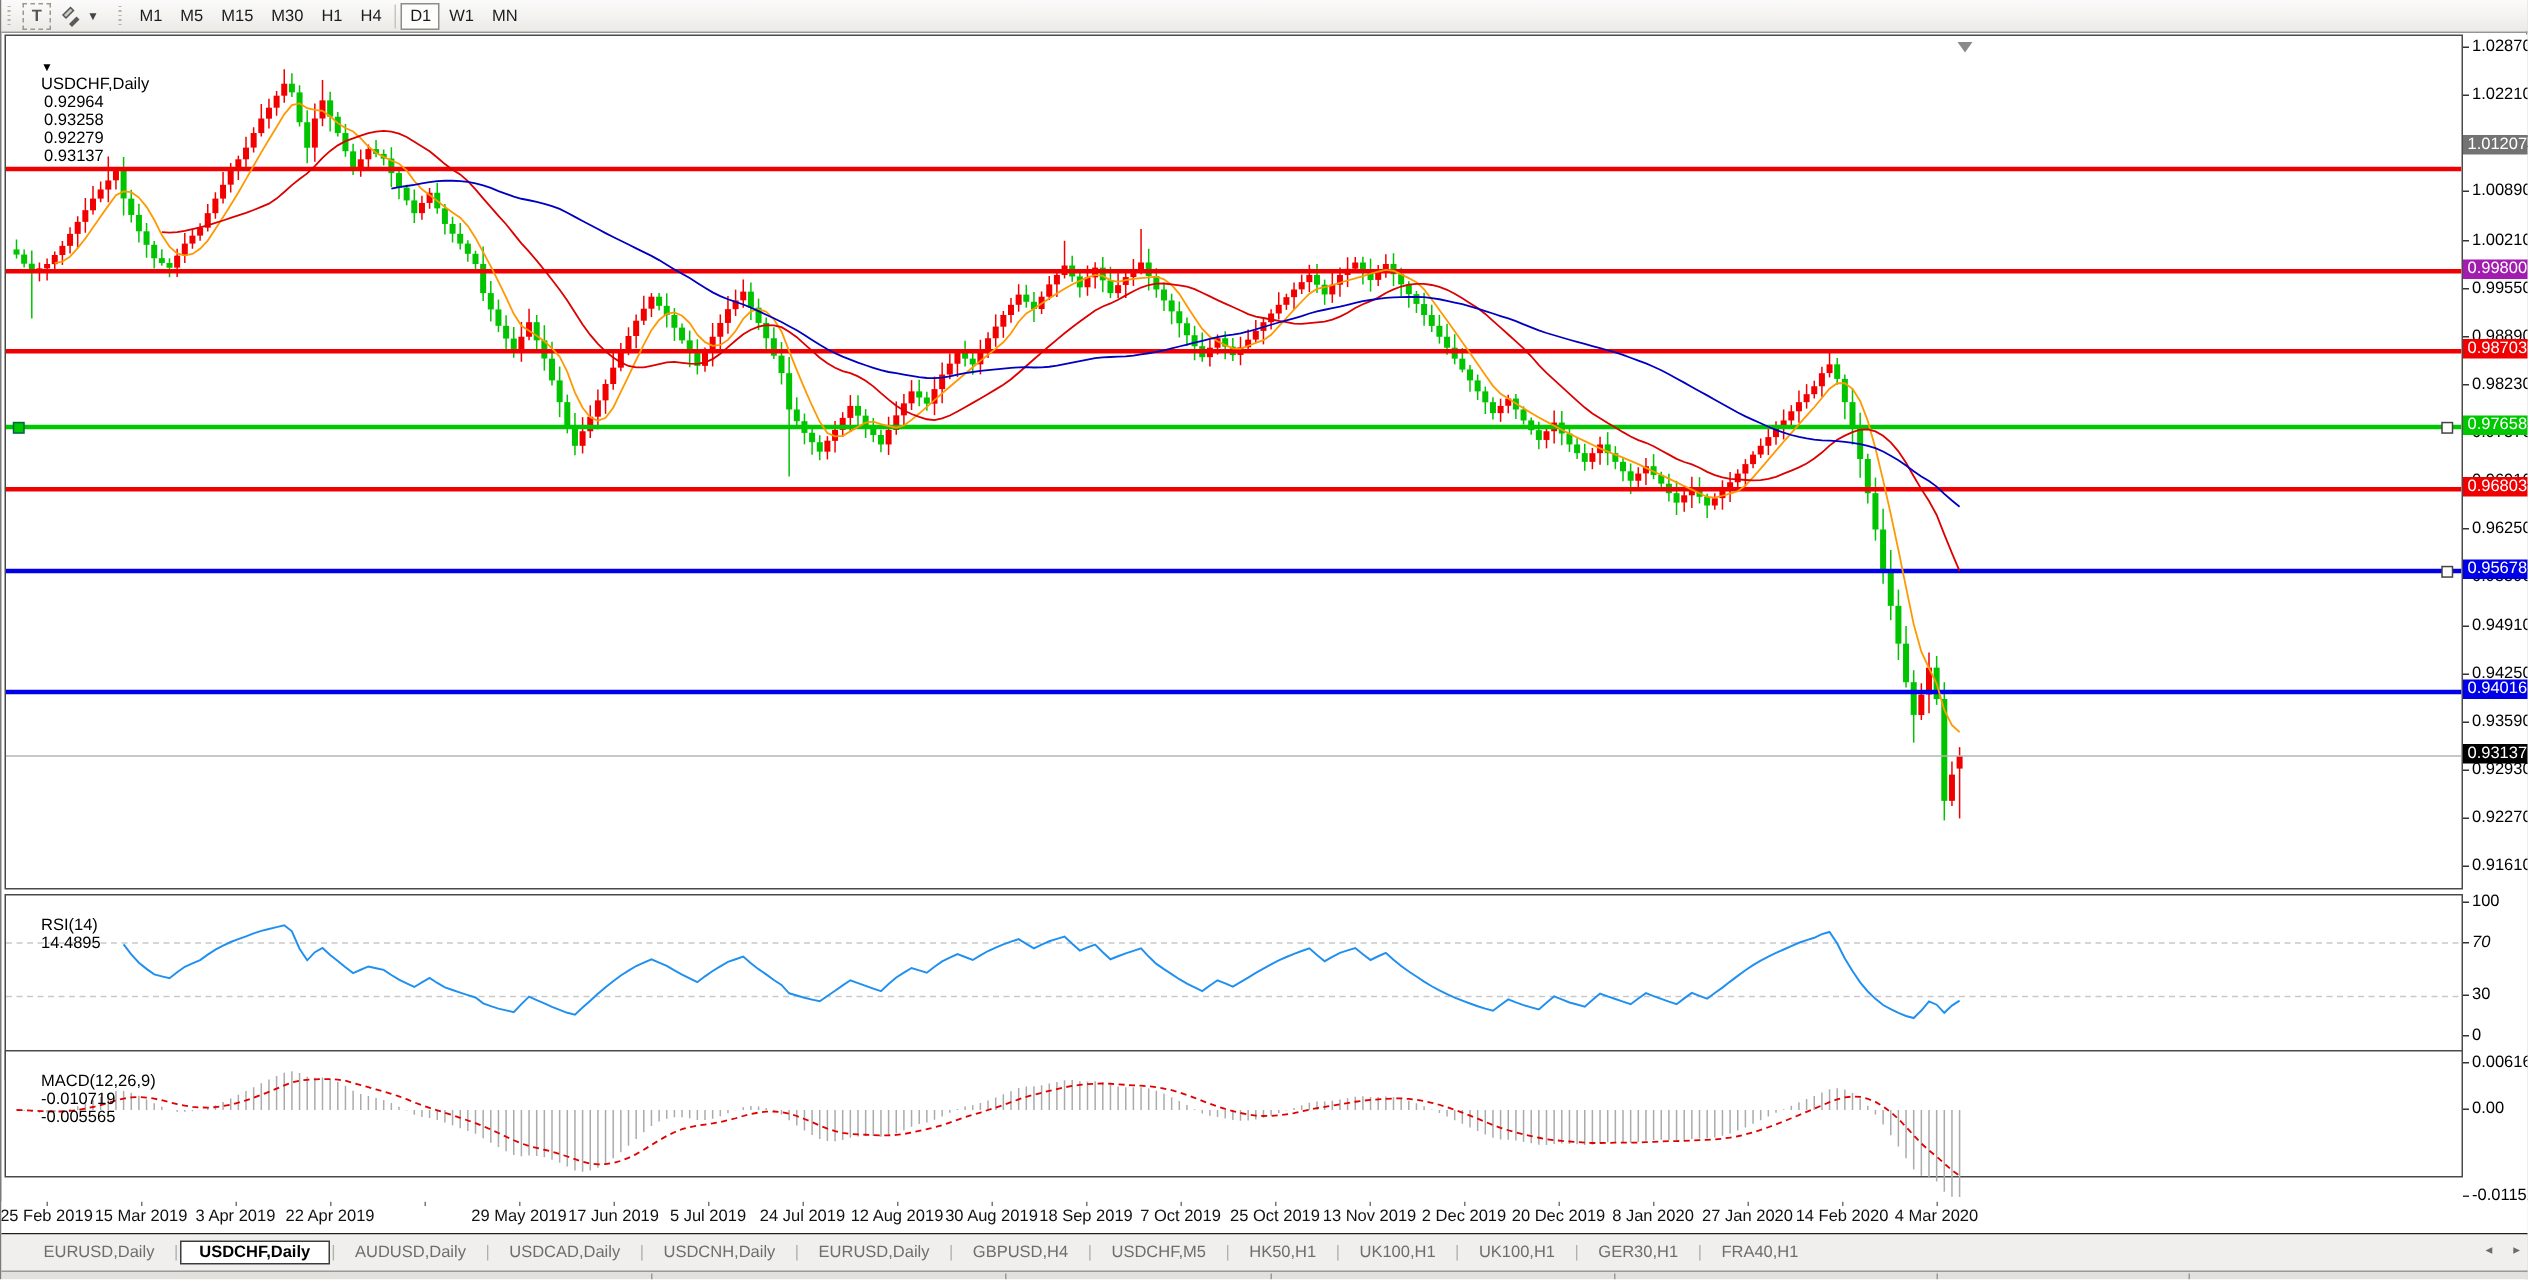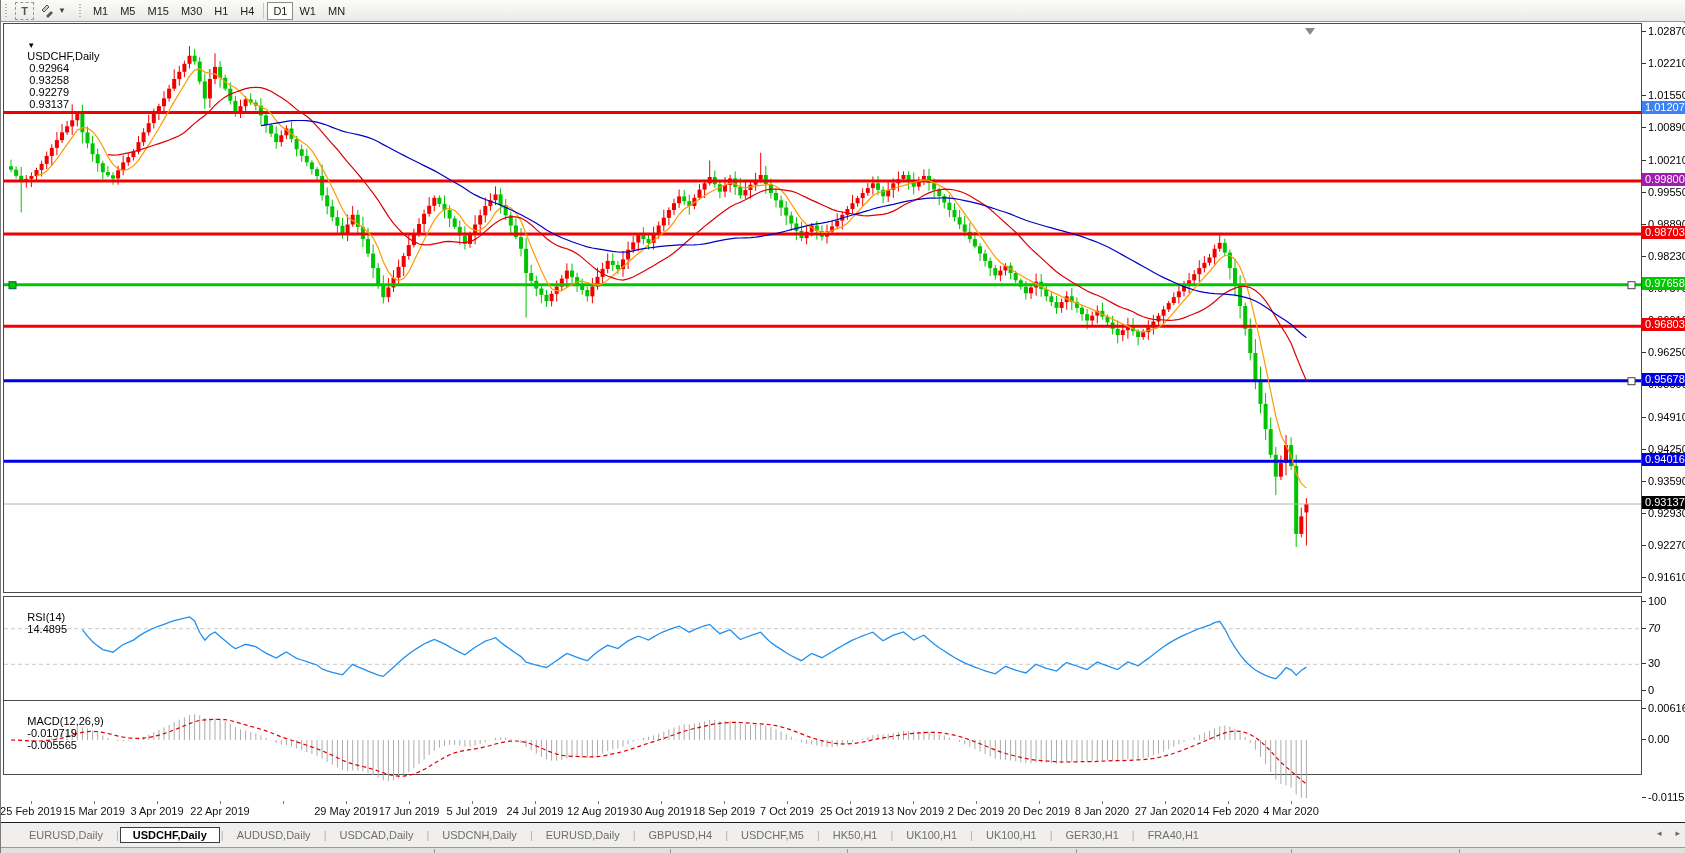--- a/index.html
+++ b/index.html
@@ -20,21 +20,21 @@
   .tbtn.active{background:#fdfdfc;border:1px solid #8e8c86;}
   .caret{font-size:8px;color:#444;margin-left:2px;}
   .tfgroup{display:flex;align-items:center;}
   .tsep{width:1px;height:16px;background:#c8c6c0;margin:0 3px;}
 
   
   .pane{position:absolute;left:2px;width:1639px;background:#fff;border:1px solid #4a4a4a;box-sizing:border-box;}
   .pane svg{position:absolute;left:0;top:0;}
   #main-pane{top:23px;height:570px;}
   #rsi-pane{top:596px;height:124px;}
-  #macd-pane{top:700px;height:75px;}
+  #macd-pane{top:700px;height:85px;}
   .pane-label{position:absolute;left:5px;top:2px;white-space:pre;color:#000;z-index:5;background:transparent;}
 
   
   .axis{position:absolute;left:1641px;top:23px;width:44px;height:800px;background:#fff;}
   .tick{position:absolute;left:6px;height:12px;line-height:12px;color:#000;white-space:nowrap;}
   .tickdash{position:absolute;left:0;width:4px;height:1px;background:#333;}
   .pricebox{position:absolute;left:0;width:44px;height:13px;line-height:13px;color:#fff;
             padding-left:3px;box-sizing:border-box;z-index:6;}
 
   
@@ -945,21 +945,21 @@
       <div class="tickdash" style="top: 640.3px;"></div>
       <div class="tick" style="top: 634.3px;">30</div>
       <div class="tickdash" style="top: 667px;"></div>
       <div class="tick" style="top: 661px;">0</div>
       <div class="tickdash" style="top: 685px;"></div>
       <div class="tick" style="top: 679px;">0.006166</div>
       <div class="tickdash" style="top: 716.023px;"></div>
       <div class="tick" style="top: 710.023px;">0.00</div>
       <div class="tickdash" style="top: 774px;"></div>
       <div class="tick" style="top: 768px;">-0.011523</div>
-      <div class="pricebox" style="top: 78px; background: #3b82f6;">1.01207</div>
+      <div class="pricebox" style="top: 67px; background: #737373;">1.01207</div>
       <div class="pricebox" style="top: 149.865px; background: #a21caf;">0.99800</div>
       <div class="pricebox" style="top: 203.059px; background: rgb(240, 0, 0);">0.98703</div>
       <div class="pricebox" style="top: 253.731px; background: rgb(0, 200, 0);">0.97658</div>
       <div class="pricebox" style="top: 295.19px; background: rgb(240, 0, 0);">0.96803</div>
       <div class="pricebox" style="top: 349.742px; background: rgb(0, 0, 232);">0.95678</div>
       <div class="pricebox" style="top: 430.333px; background: rgb(0, 0, 232);">0.94016</div>
       <div class="pricebox" style="top: 472.955px; background: rgb(0, 0, 0);">0.93137</div>
     </div>
 
   <div class="date-axis" id="date-axis">

